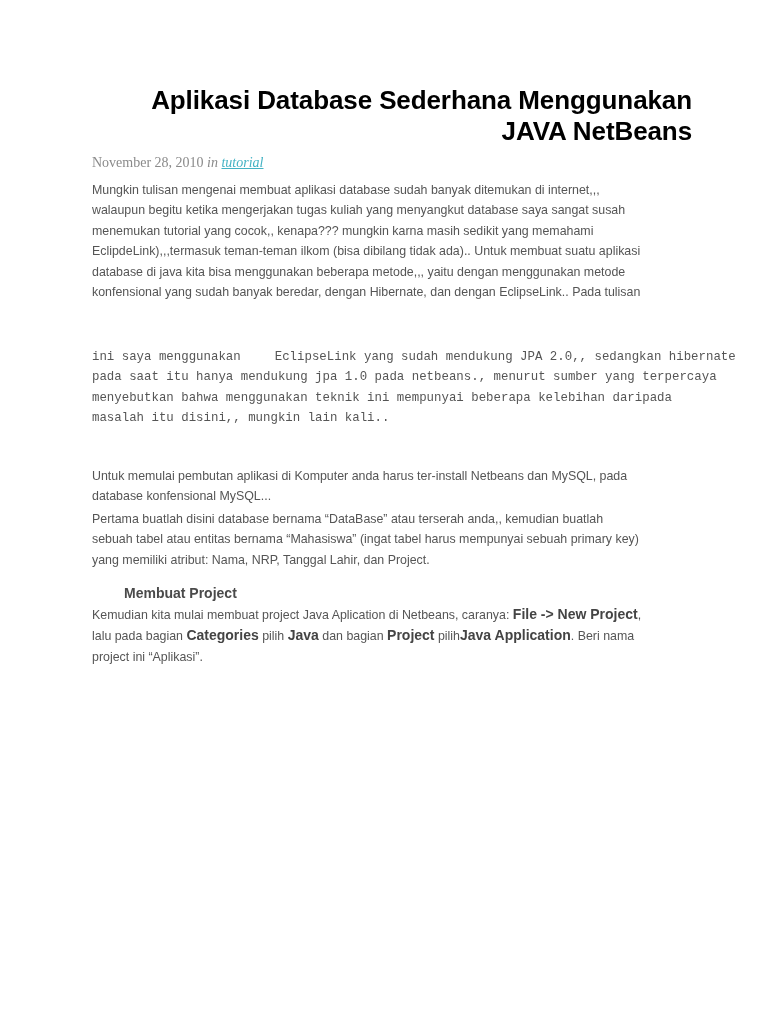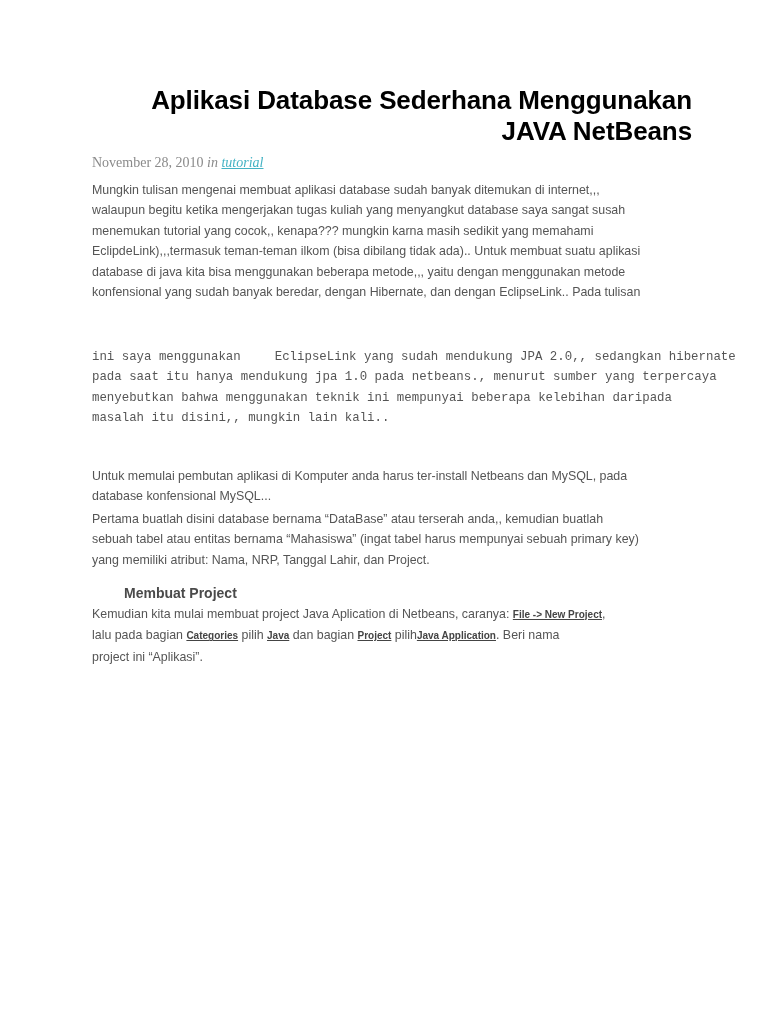--- a/index.html
+++ b/index.html
@@ -57,23 +57,22 @@
       left: 0;
       font-family: "Liberation Sans", sans-serif;
       font-weight: bold;
       font-size: 14px;
       color: #4a4a4a;
       margin-left: 32px;
     }
     .p5 { position: absolute; top: 519px; left: 0; width: 600px; }
     .b {
       font-weight: bold;
-      font-size: 10px;
+      font-size: 14px;
       color: #444444;
-      text-decoration: underline;
     }
     .line { display: block; white-space: nowrap; }
     .gap { display: inline-block; width: 34px; }
   </style>
 </head>
 <body>
 
 <div class="page">
   <h1 class="title">
     <span class="line">Aplikasi Database Sederhana Menggunakan</span>

